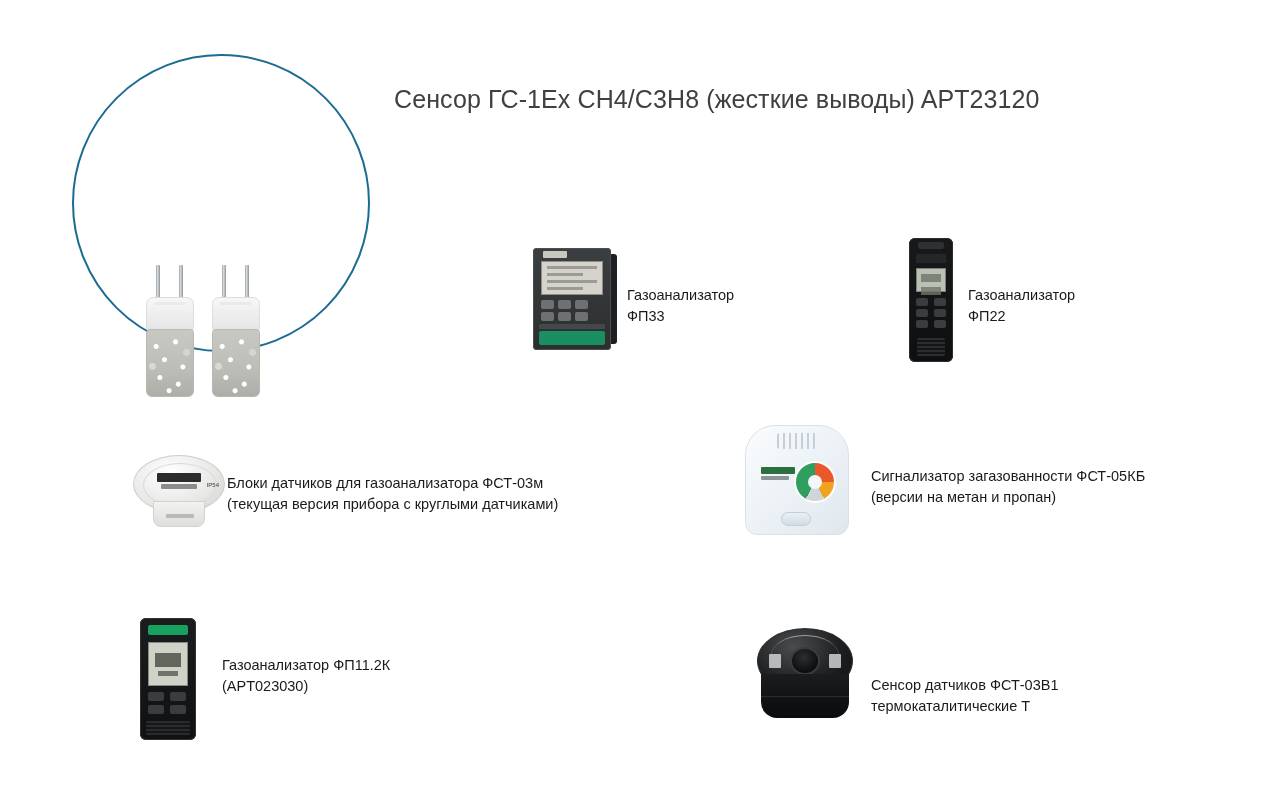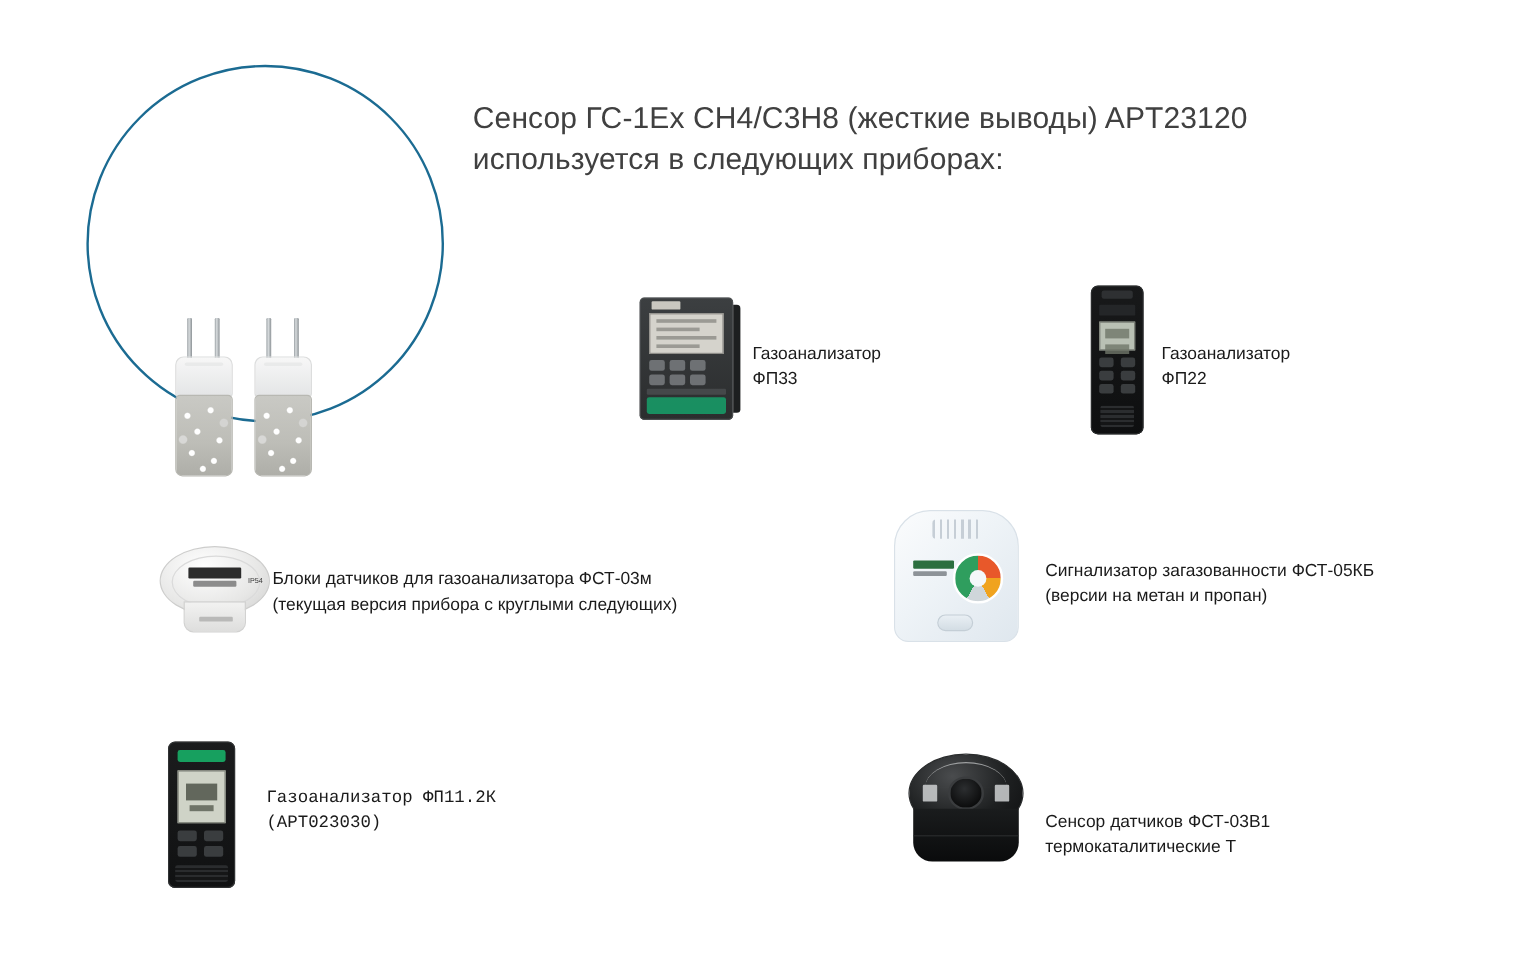--- a/index.html
+++ b/index.html
@@ -406,21 +406,20 @@
     height: 1px; background: #343638; opacity: .7;
   }
 </style>
 </head>
 <body>
 
 <div id="page">
 
   <div class="headline">
     <span>Сенсор ГС-1Ex CH4/C3H8 (жесткие выводы) APT23120</span>
-    <span class="l2">используется в следующих приборах:</span>
   </div>
 
   <div class="sensor-circle"></div>
   <div class="sensor-photo">
     <div class="sensor-unit u1">
       <span class="pin p-left"></span>
       <span class="pin p-right"></span>
       <span class="cap"></span>
       <span class="body-fil"></span>
     </div>
@@ -482,21 +481,21 @@
   <div class="item">
     <div class="fst03m">
       <span class="disc"></span>
       <span class="ring"></span>
       <span class="lbl"></span>
       <span class="lbl2"></span>
       <span class="ip">IP54</span>
       <span class="base"></span>
     </div>
     <div class="caption" style="left:227px; top:473px; width:430px;">Блоки датчиков для газоанализатора ФСТ-03м
- (текущая версия прибора с круглыми следующих)</div>
+ (текущая версия прибора с круглыми датчиками)</div>
   </div>
 
   <div class="item">
     <div class="fst05">
       <span class="shell"></span>
       <span class="vents"></span>
       <span class="brand"></span>
       <span class="brand2"></span>
       <span class="wheel"></span>
       <span class="btn"></span>
@@ -513,21 +512,21 @@
         <div class="sm"></div>
       </div>
       <div class="keys">
         <i></i>
         <i></i>
         <i></i>
         <i></i>
       </div>
       <span class="base"></span>
     </div>
-    <div class="caption" style="left:222px; top:655px; width:300px;font-family:Liberation Mono, monospace;">Газоанализатор ФП11.2К
+    <div class="caption" style="left:222px; top:655px; width:300px;">Газоанализатор ФП11.2К
 (APT023030)</div>
   </div>
 
   <div class="item">
     <div class="fst03v">
       <span class="top"></span>
       <span class="arc"></span>
       <span class="tagL"></span>
       <span class="tagR"></span>
       <span class="hole"></span>

